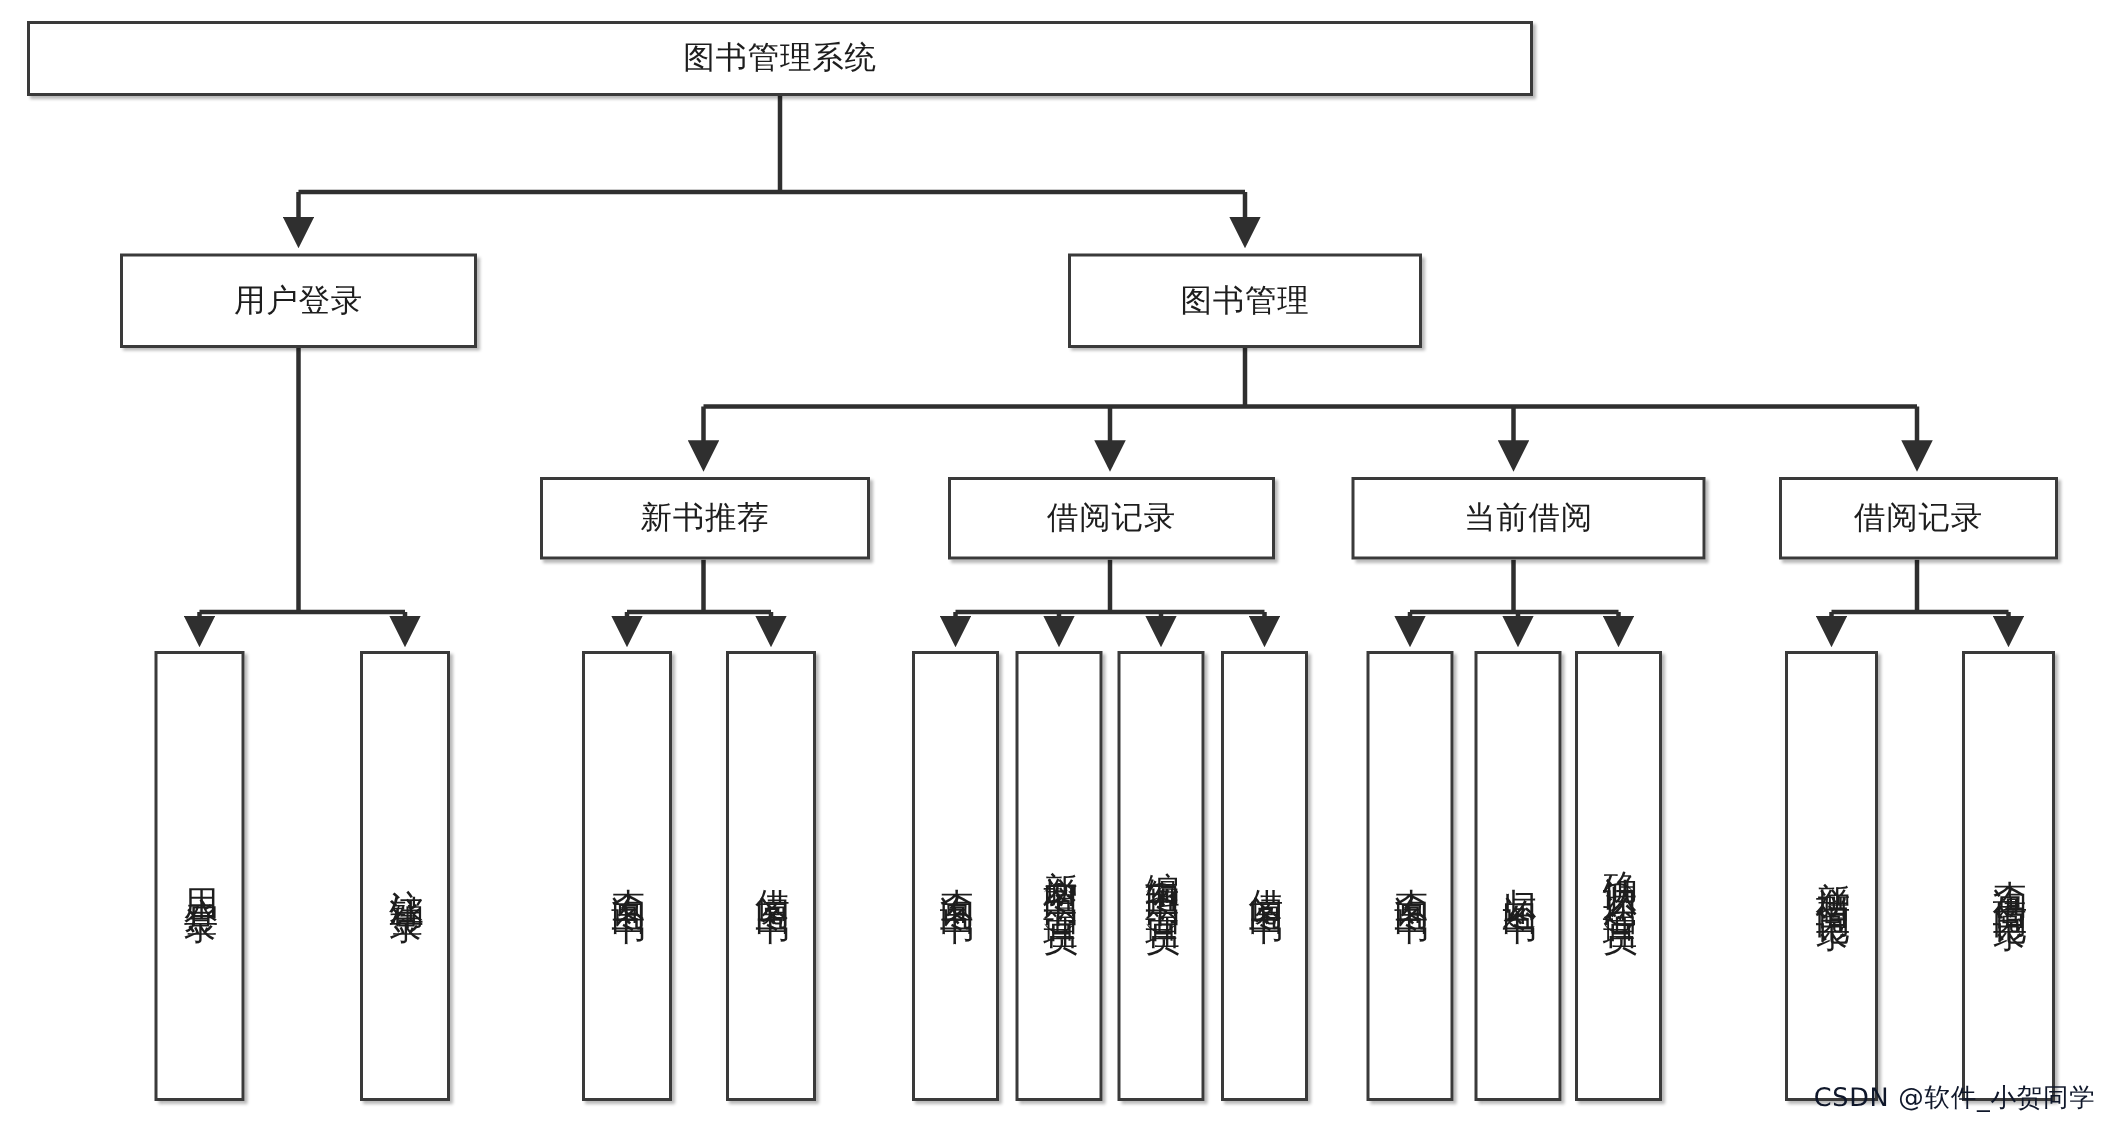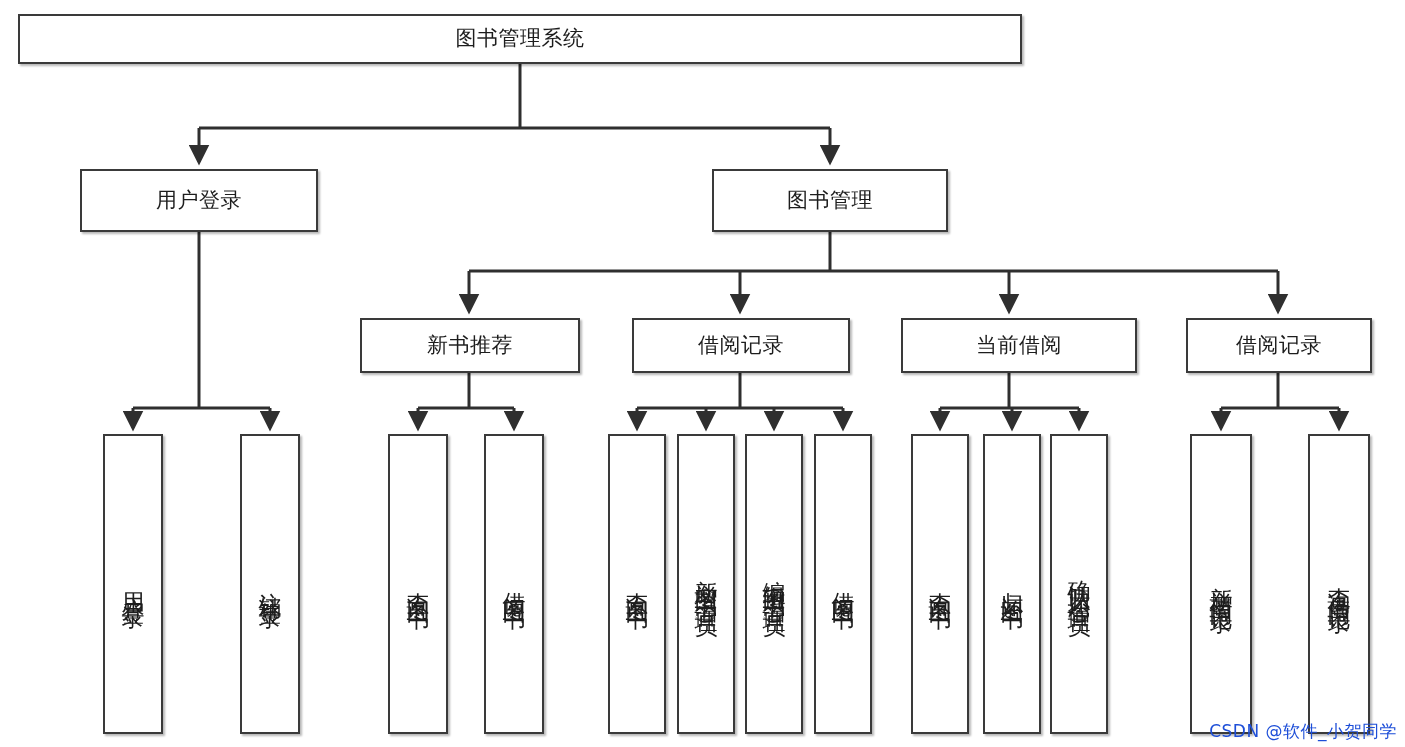--- a/index.html
+++ b/index.html
@@ -59,21 +59,21 @@
     letter-spacing: 5px;
     line-height: 1;
     text-align: center;
     max-height: 100%;
   }
   .watermark {
     position: absolute;
     right: 8px;
     bottom: 4px;
     font-size: 17px;
-    color: #1d4ed8;
+    color: #0f172a;
     white-space: nowrap;
     letter-spacing: 0.5px;
   }
 </style>
 </head>
 <body>
 
 <div id="canvas">
 
   <svg class="wires" viewBox="0 0 1405 747" xmlns="http://www.w3.org/2000/svg">

